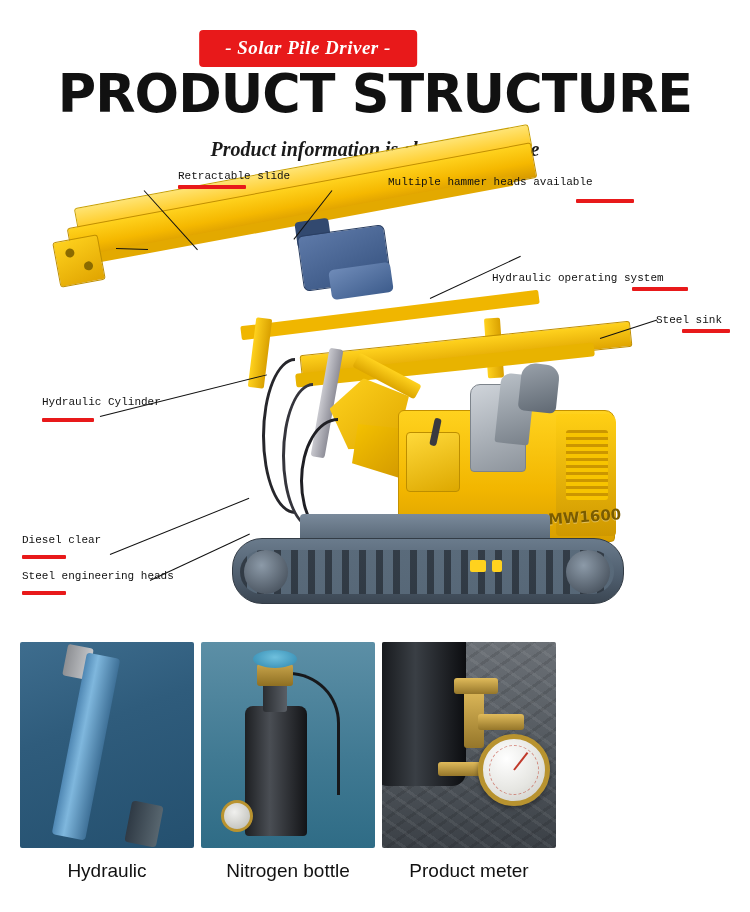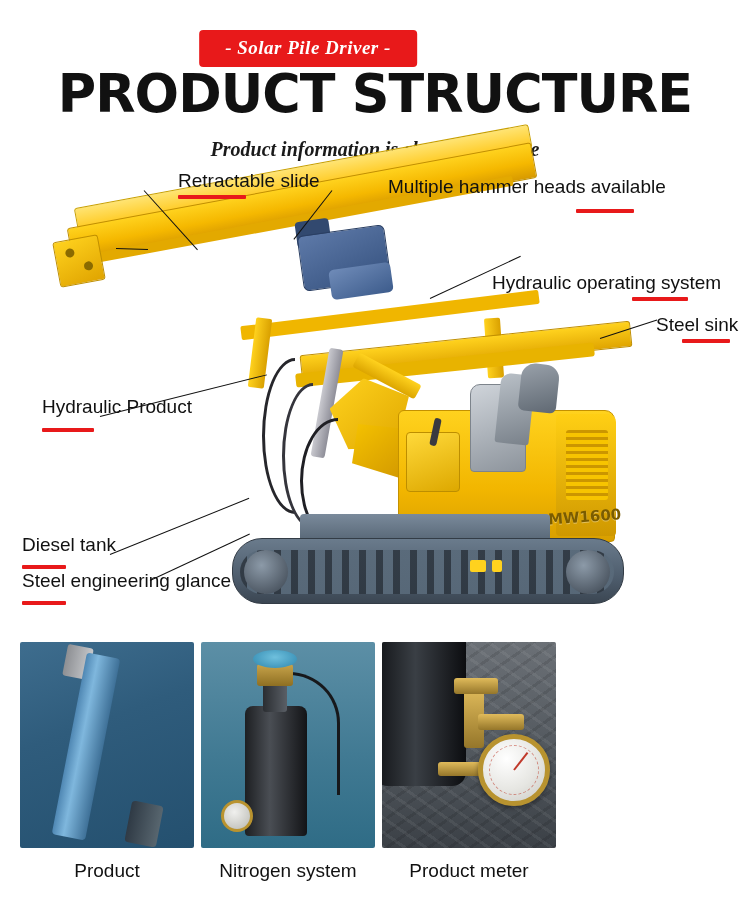--- a/index.html
+++ b/index.html
@@ -329,22 +329,22 @@
   }
   .wheel {
     position: absolute;
     background: radial-gradient(circle at 40% 35%, #8c9aa8, #39424d);
     border-radius: 50%;
   }
 
   
   .callout {
     position: absolute;
-    font-family: Liberation Sans, sans-serif;
-    font-size: 19px;
+    font-family: Liberation Mono, monospace;
+    font-size: 11px;
     color: #111111;
     white-space: nowrap;
   }
   .callout .underline {
     display: block;
     height: 4px;
     background: #e8191a;
     margin-top: 3px;
     border-radius: 1px;
   }
@@ -606,57 +606,57 @@
     <span>Multiple hammer heads available</span>
     <span class="underline" style="width:58px; margin-left:188px; margin-top:11px;"></span>
   </div>
 
   <div class="callout" style="left:656px; top:146px;">
     <span>Steel sink</span>
     <span class="underline" style="width:48px; margin-left:26px;"></span>
   </div>
 
   <div class="callout" style="left:42px; top:228px;">
-    <span>Hydraulic Product</span>
+    <span>Hydraulic Cylinder</span>
     <span class="underline" style="width:52px; margin-top:10px;"></span>
   </div>
 
   <div class="callout" style="left:22px; top:366px;">
-    <span>Diesel tank</span>
+    <span>Diesel clear</span>
     <span class="underline" style="width:44px; margin-top:9px;"></span>
   </div>
 
   <div class="callout" style="left:22px; top:402px;">
-    <span>Steel engineering glance</span>
+    <span>Steel engineering heads</span>
     <span class="underline" style="width:44px; margin-top:9px;"></span>
   </div>
 </div>
 
 <div class="gallery">
 
 
   <div class="cell">
     <div class="photo p2">
       <div class="tip"></div>
       <div class="rod"></div>
       <div class="cap"></div>
     </div>
-    <div class="caption">Product</div>
+    <div class="caption">Hydraulic</div>
   </div>
 
   <div class="cell">
     <div class="photo p3">
       <div class="hosew"></div>
       <div class="bottle"></div>
       <div class="neck"></div>
       <div class="valve"></div>
       <div class="wheelv"></div>
       <div class="gauge"></div>
     </div>
-    <div class="caption">Nitrogen system</div>
+    <div class="caption">Nitrogen bottle</div>
   </div>
 
   <div class="cell">
     <div class="photo p4">
       <div class="plate"></div>
       <div class="tank"></div>
       <div class="brass" style="left:82px; top:46px; width:20px; height:60px;"></div>
       <div class="brass" style="left:72px; top:36px; width:44px; height:16px;"></div>
       <div class="brass" style="left:96px; top:72px; width:46px; height:16px;"></div>
       <div class="brass" style="left:56px; top:120px; width:54px; height:14px;"></div>

